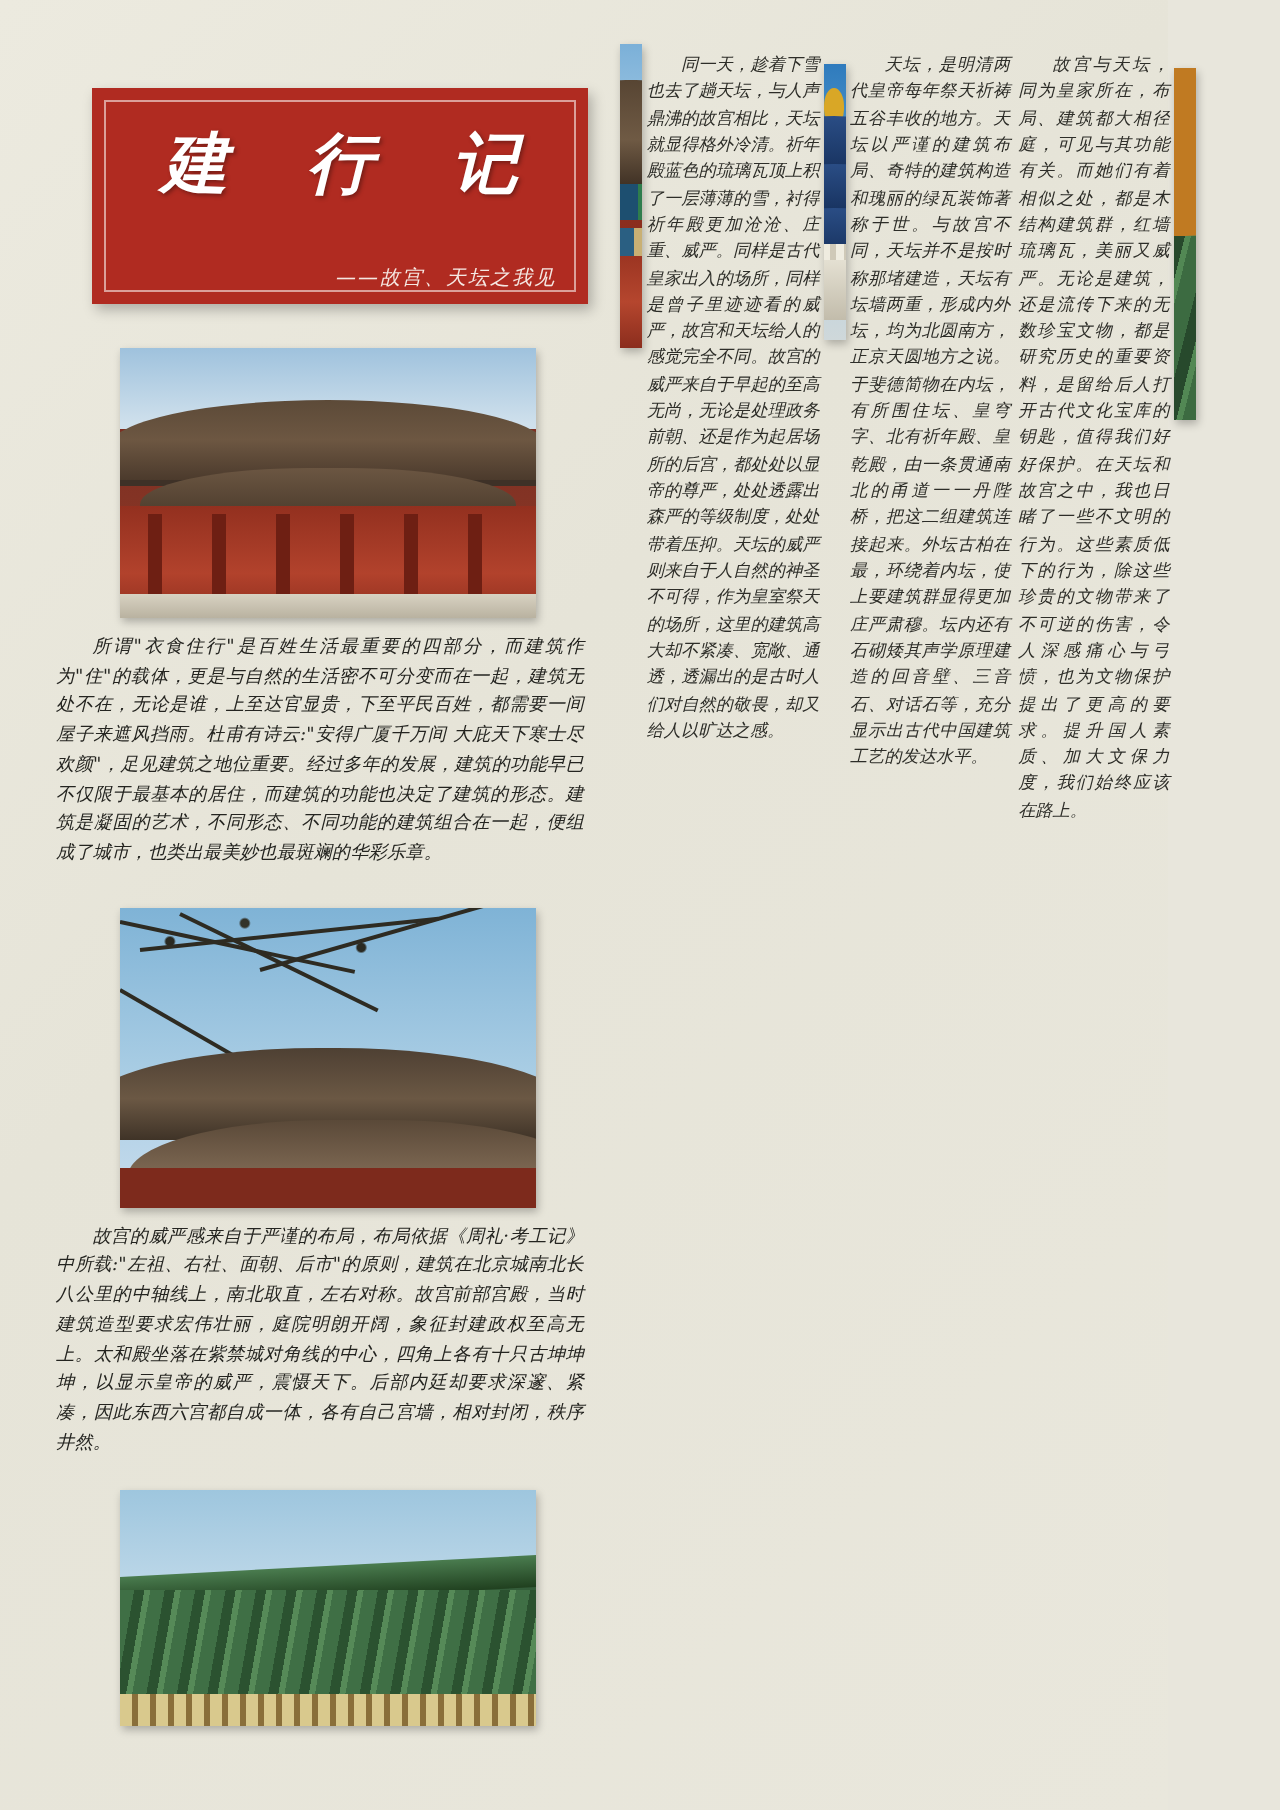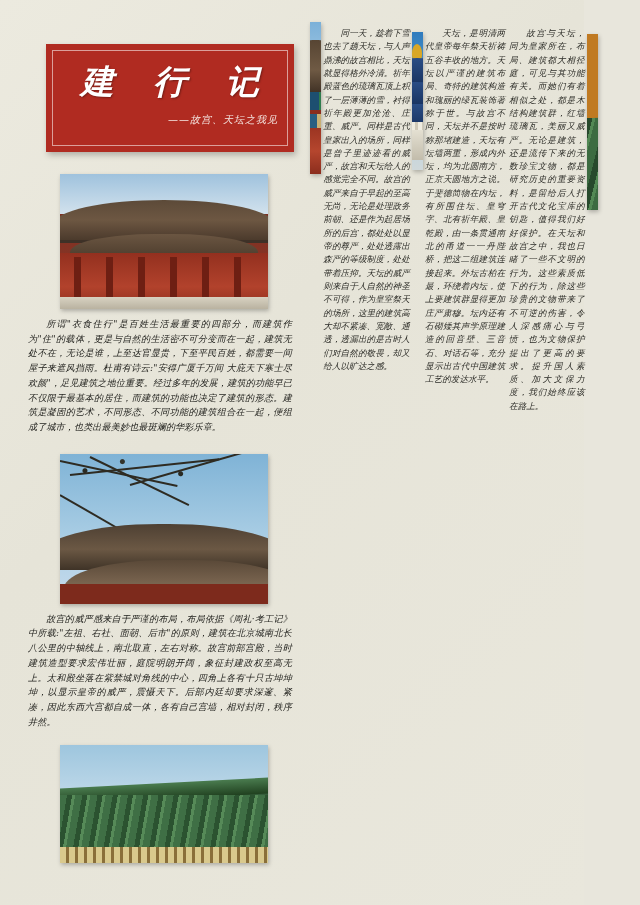--- a/index.html
+++ b/index.html
@@ -61,21 +61,21 @@
     color: #fff;
     font-family: "DejaVu Serif", "Liberation Serif", serif;
     font-size: 33px;
     letter-spacing: 14px;
     text-indent: 14px;
     font-weight: bold;
     text-shadow: 1px 1px 2px rgba(0,0,0,0.35);
   }
   .subtitle-text {
     position: absolute;
-    bottom: 25px;
+    bottom: 6px;
     right: 16px;
     color: #f5e7e2;
     font-size: 10px;
     letter-spacing: 1px;
   }
 
   
   .photo {
     position: relative;
     overflow: hidden;

